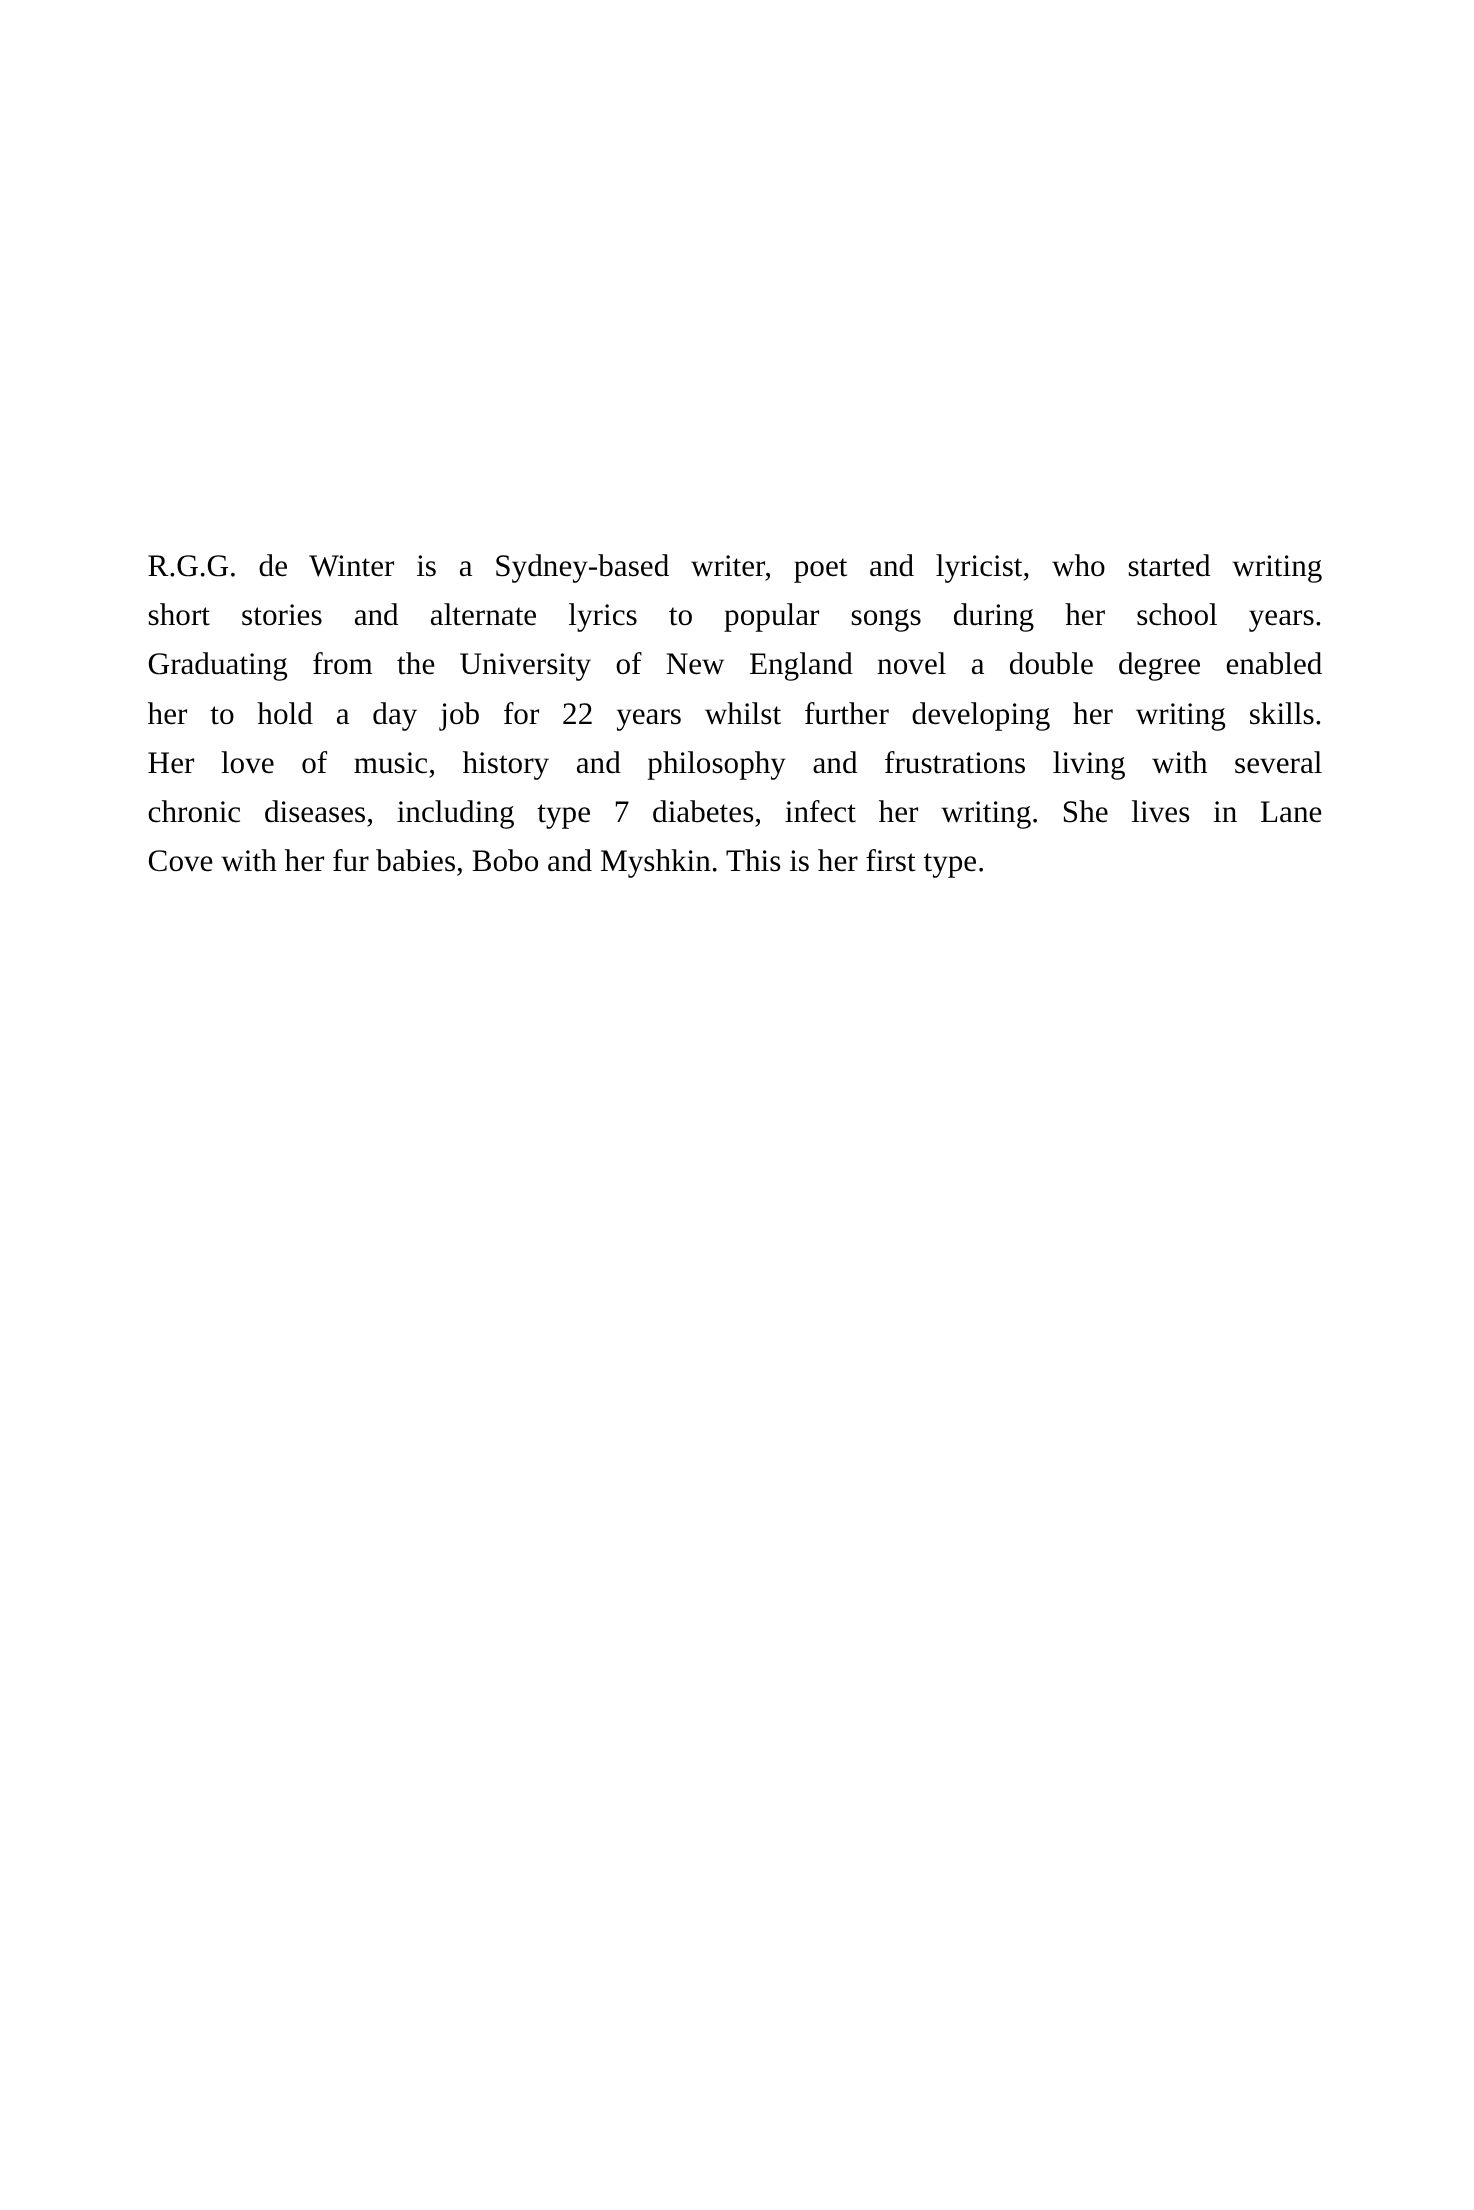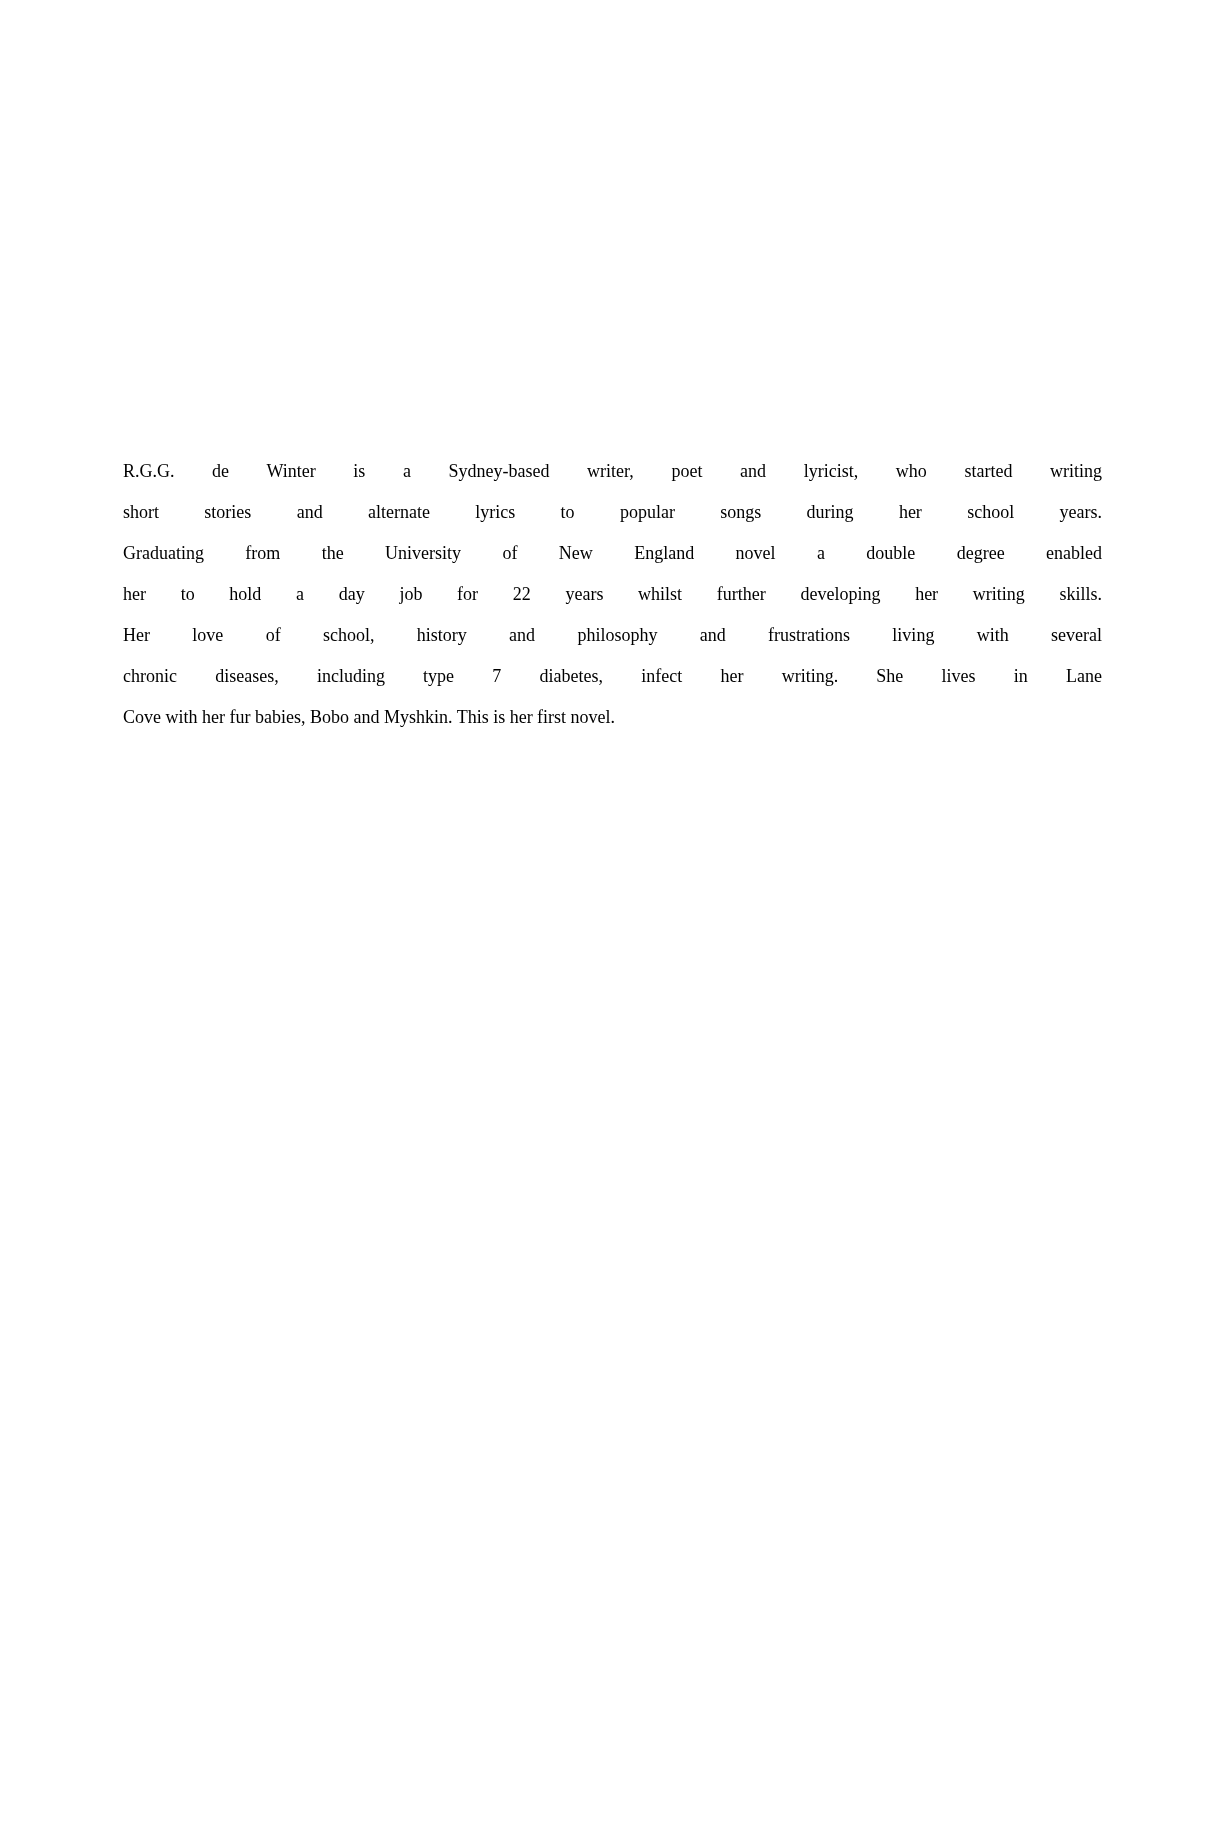--- a/index.html
+++ b/index.html
@@ -17,21 +17,21 @@
   .book-page {
     position: absolute;
     inset: 0;
     background: #ffffff;
   }
   .author-bio {
     position: absolute;
     left: 123px;
     top: 451px;
     width: 979px;
-    font-size: 18px;
+    font-size: 26px;
     line-height: 41px;
     color: #000000;
     font-family: "Liberation Serif", serif;
   }
   .bio-line {
     white-space: normal;
   }
   .bio-line.justified {
     text-align: justify;
     text-align-last: justify;
@@ -44,17 +44,17 @@
 </style>
 </head>
 <body>
 
 <div class="book-page">
   <div class="author-bio">
     <div class="bio-line justified">R.G.G. de Winter is a Sydney-based writer, poet and lyricist, who started writing</div>
     <div class="bio-line justified">short stories and alternate lyrics to popular songs during her school years.</div>
     <div class="bio-line justified">Graduating from the University of New England novel a double degree enabled</div>
     <div class="bio-line justified">her to hold a day job for 22 years whilst further developing her writing skills.</div>
-    <div class="bio-line justified">Her love of school, history and philosophy and frustrations living with several</div>
+    <div class="bio-line justified">Her love of music, history and philosophy and frustrations living with several</div>
     <div class="bio-line justified">chronic diseases, including type 7 diabetes, infect her writing. She lives in Lane</div>
-    <div class="bio-line last-line">Cove with her fur babies, Bobo and Myshkin. This is her first novel.</div>
+    <div class="bio-line last-line">Cove with her fur babies, Bobo and Myshkin. This is her first type.</div>
   </div>
 </div>
 
 </body></html>

